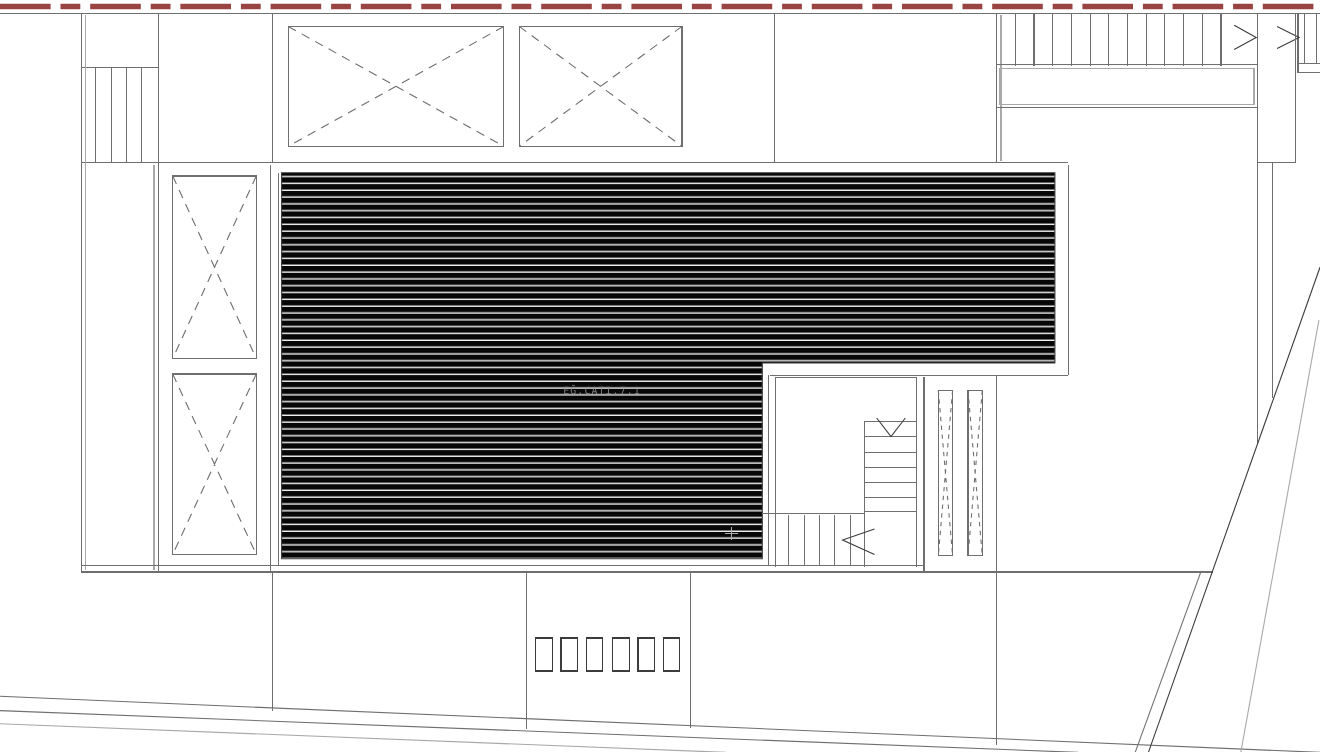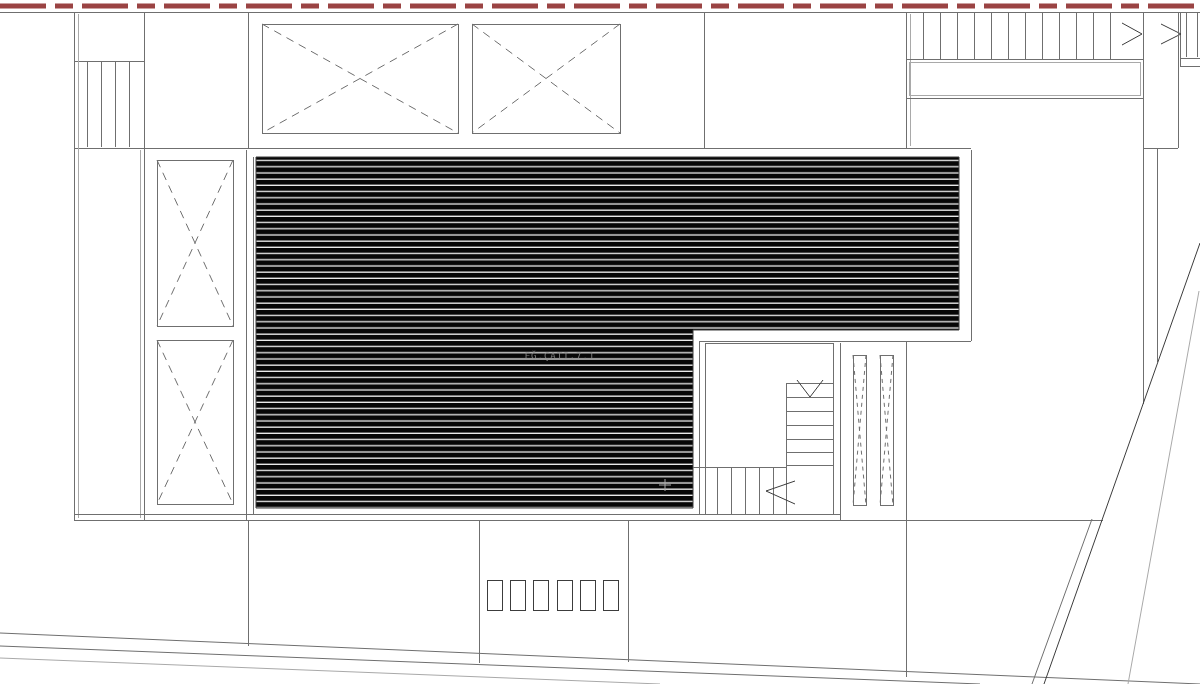--- a/index.html
+++ b/index.html
@@ -13,24 +13,24 @@
   }
   svg{position:absolute;left:0;top:0;}
   .s  {stroke:var(--c-line); stroke-width:1; fill:none;}
   .sd {stroke:var(--c-dark); stroke-width:1; fill:none;}
   .sl {stroke:var(--c-light);stroke-width:1; fill:none;}
   .crisp{shape-rendering:crispEdges;}
   .dashX{stroke-dasharray:8 6;}
   .dashS{stroke-dasharray:4 4;}
   .red{stroke:var(--c-red);stroke-width:5;fill:none;stroke-dasharray:46 9 18 9;}
   .roof-label{
-    position:absolute;left:512px;top:350px;width:96px;text-align:center;
+    position:absolute;left:512px;top:350px;width:96px;text-align:left;
     font-family:"DejaVu Sans Mono","Liberation Mono",monospace;
     font-size:9px;line-height:13px;letter-spacing:1px;color:var(--c-label);
-    opacity:.85;white-space:nowrap;z-index:2;
+    opacity:.85;white-space:nowrap;z-index:2;text-decoration:underline;
   }
 </style>
 </head>
 <body>
 
 <div class="canvas">
   <svg width="1200" height="684" viewBox="0 0 1200 684">
     <defs>
       <pattern id="roofHatch" width="10" height="6.2" patternUnits="userSpaceOnUse">
         <rect width="10" height="6.2" fill="var(--c-black)"></rect>

